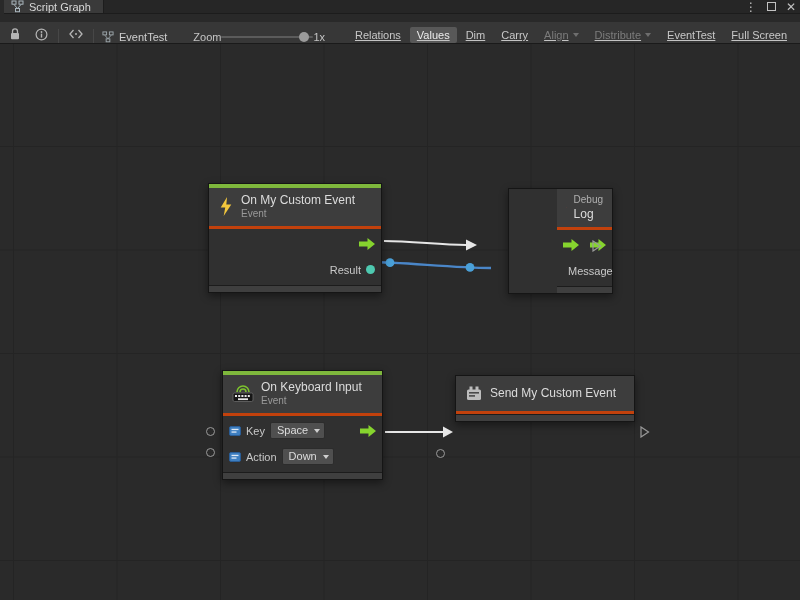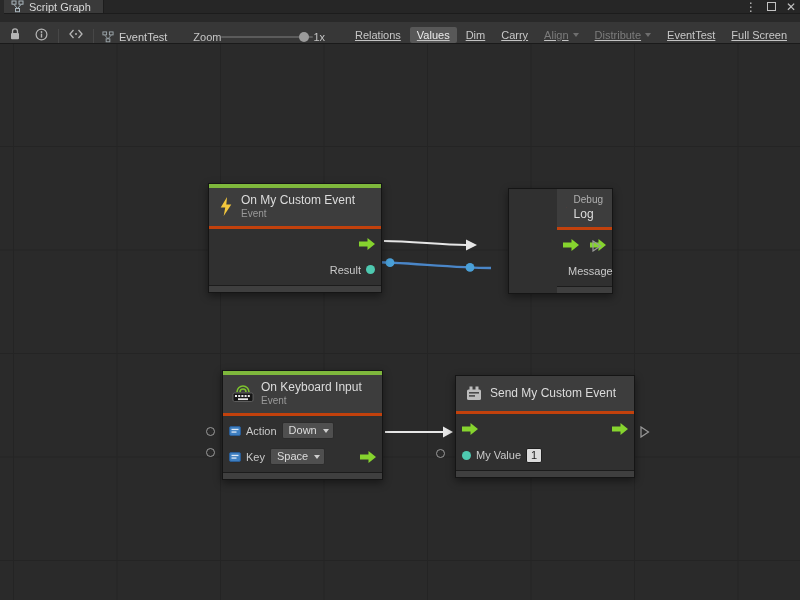--- a/index.html
+++ b/index.html
@@ -264,35 +264,35 @@
           <div class="node-sub">Event</div>
         </div>
       </div>
       <div class="node-body">
         <div class="prow">
           <svg width="12" height="12" viewBox="0 0 12 12">
             <rect x="0.5" y="1.5" width="11" height="9" rx="1.5" fill="#3e7fc1" stroke="#2a5d96"></rect>
             <rect x="2.5" y="3.8" width="7" height="1.3" fill="#dfe9f5"></rect>
             <rect x="2.5" y="6.4" width="5" height="1.3" fill="#dfe9f5"></rect>
           </svg>
-          <span class="port-label">Action</span>
-          <span class="dropdown">Down</span>
+          <span class="port-label">Key</span>
+          <span class="dropdown">Space</span>
+          <span style="flex:1"></span>
+          <svg width="16" height="12" viewBox="0 0 16 12">
+            <polygon points="0,3.5 8.5,3.5 8.5,0 16,6 8.5,12 8.5,8.5 0,8.5" fill="#86d42e"></polygon>
+          </svg>
         </div>
         <div class="prow">
           <svg width="12" height="12" viewBox="0 0 12 12">
             <rect x="0.5" y="1.5" width="11" height="9" rx="1.5" fill="#3e7fc1" stroke="#2a5d96"></rect>
             <rect x="2.5" y="3.8" width="7" height="1.3" fill="#dfe9f5"></rect>
             <rect x="2.5" y="6.4" width="5" height="1.3" fill="#dfe9f5"></rect>
           </svg>
-          <span class="port-label">Key</span>
-          <span class="dropdown">Space</span>
-          <span style="flex:1"></span>
-          <svg width="16" height="12" viewBox="0 0 16 12">
-            <polygon points="0,3.5 8.5,3.5 8.5,0 16,6 8.5,12 8.5,8.5 0,8.5" fill="#86d42e"></polygon>
-          </svg>
+          <span class="port-label">Action</span>
+          <span class="dropdown">Down</span>
         </div>
       </div>
       <div class="node-footer"></div>
     </div>
 
     <span class="ring-port" style="left:206px; top:383px;"></span>
     <span class="ring-port" style="left:206px; top:404px;"></span>
 
     <div class="node" id="node-send-event">
       <div class="node-header">
@@ -300,35 +300,20 @@
           <rect x="4.5" y="1" width="3" height="3.5" fill="#bdbdbd"></rect>
           <rect x="10.5" y="1" width="3" height="3.5" fill="#bdbdbd"></rect>
           <rect x="2" y="4" width="14" height="10.5" rx="1.5" fill="#bdbdbd"></rect>
           <rect x="4" y="6.5" width="10" height="1.6" fill="#4a4a4a"></rect>
           <rect x="4" y="9.6" width="6" height="1.6" fill="#4a4a4a"></rect>
         </svg>
         <div>
           <div class="node-title">Send My Custom Event</div>
         </div>
       </div>
-      <div class="node-body">
-        <div class="prow between">
-          <svg width="16" height="12" viewBox="0 0 16 12">
-            <polygon points="0,3.5 8.5,3.5 8.5,0 16,6 8.5,12 8.5,8.5 0,8.5" fill="#86d42e"></polygon>
-          </svg>
-          <svg width="16" height="12" viewBox="0 0 16 12">
-            <polygon points="0,3.5 8.5,3.5 8.5,0 16,6 8.5,12 8.5,8.5 0,8.5" fill="#86d42e"></polygon>
-          </svg>
-        </div>
-        <div class="prow">
-          <span class="dot value"></span>
-          <span class="port-label">My Value</span>
-          <input class="val-input" value="1" style="">
-        </div>
-      </div>
       <div class="node-footer"></div>
     </div>
 
     <span class="ring-port" style="left:436px; top:405px;"></span>
 
     <svg class="flow-tri" style="left:640px; top:382px;" width="10" height="12" viewBox="0 0 10 12">
       <path d="M1,1 L8.5,6 L1,11 Z" fill="none" stroke="#9a9a9a" stroke-width="1.2"></path>
     </svg>
 
   </div>

